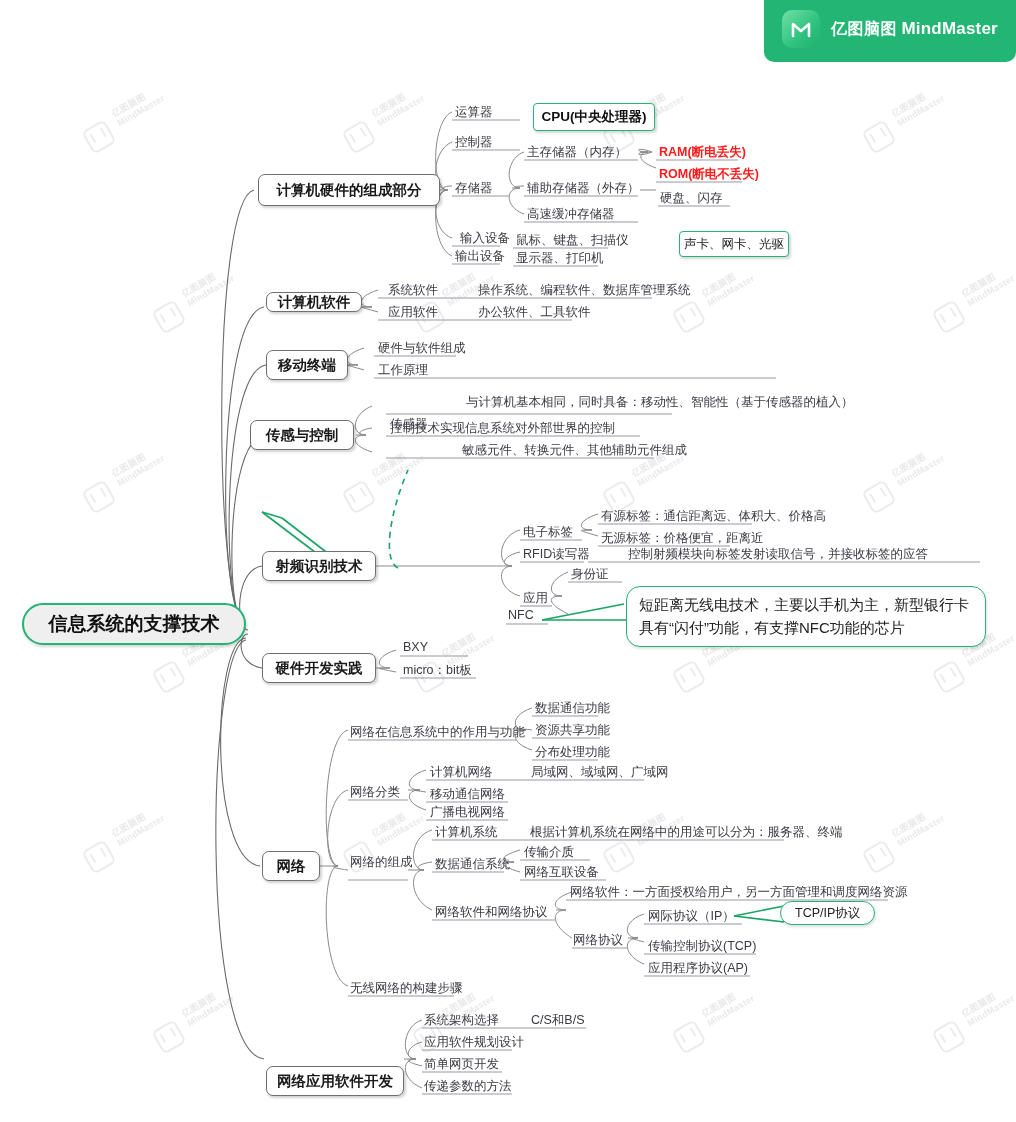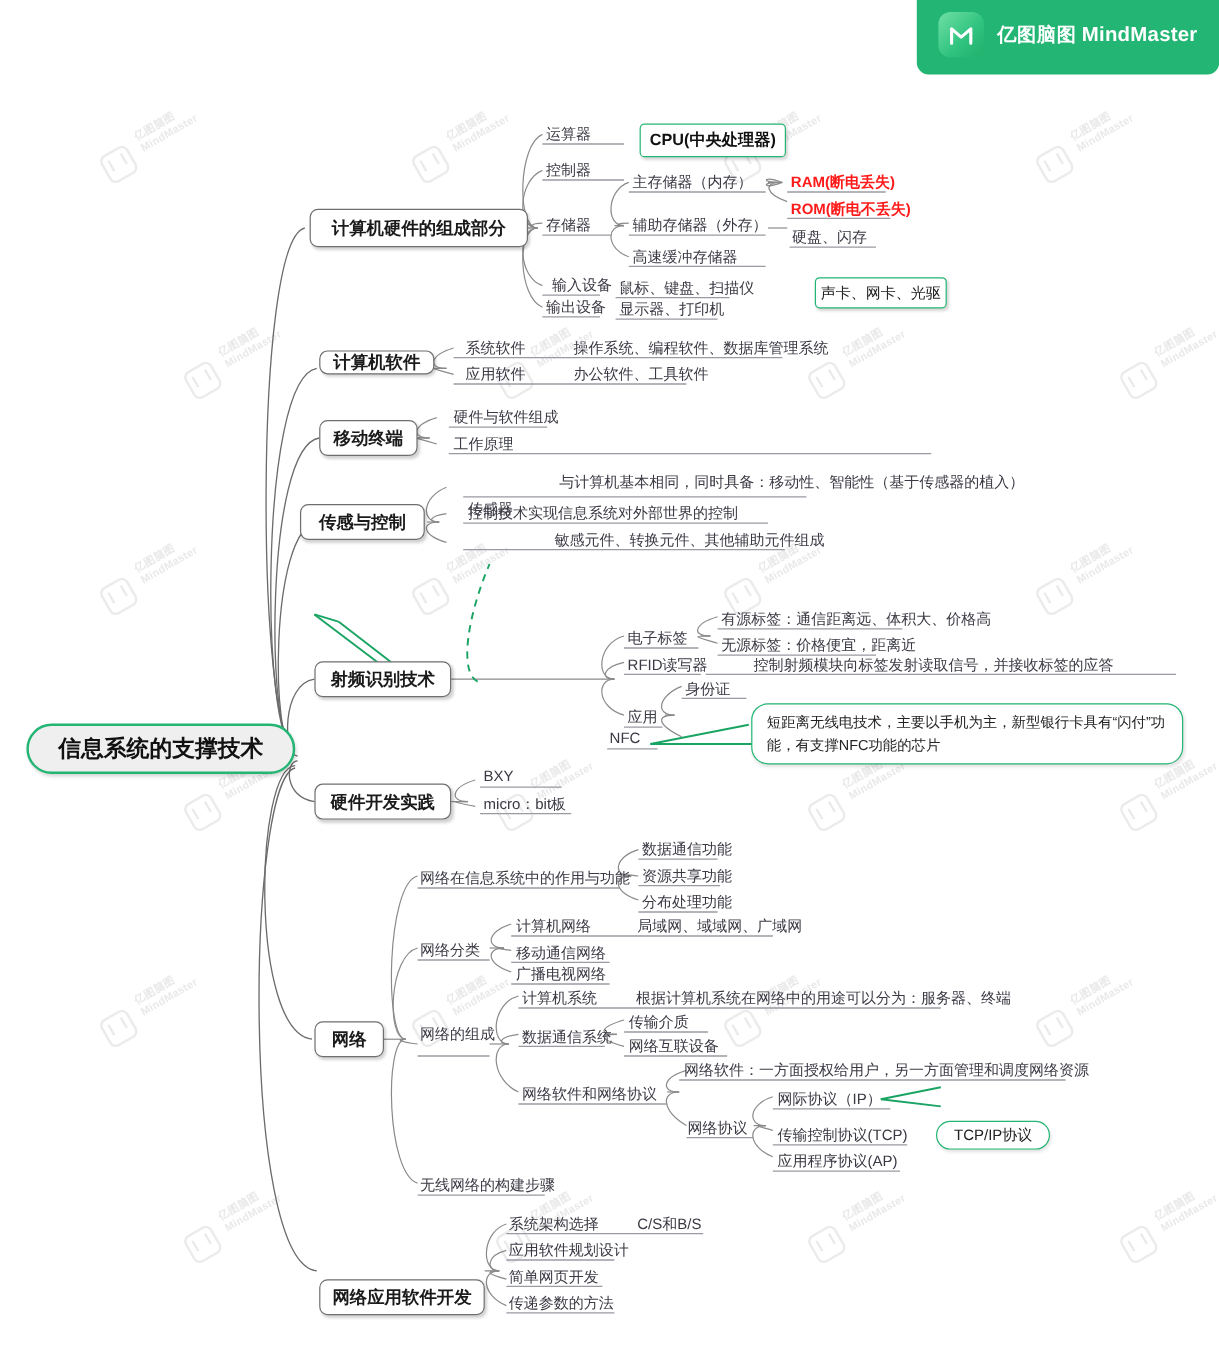--- a/index.html
+++ b/index.html
@@ -62,21 +62,21 @@
         color:#111;font-weight:bold;font-size:13.5px;
         display:flex;align-items:center;justify-content:center;
         box-shadow:1.5px 2px 2.5px rgba(0,0,0,.16);}
   .gbox.thin{font-weight:normal;color:#222;font-size:12.5px;}
 
   .pill{background:#ffffff;border:1.5px solid #22b573;border-radius:18px;
         color:#222;font-size:12.5px;
         display:flex;align-items:center;justify-content:center;padding:0 14px;
         box-shadow:1px 2px 3px rgba(0,0,0,.12);}
   .cloud{background:#ffffff;border:1.5px solid #22b573;border-radius:14px;
-        color:#222;font-size:12px;line-height:1.55;
+        color:#222;font-size:15px;line-height:1.55;
         display:flex;align-items:center;padding:6px 12px;white-space:normal;
         box-shadow:1px 2px 3px rgba(0,0,0,.12);}
 </style>
 </head>
 <body>
 
 <div id="stage">
 
   <div id="wm-layer">
       <div class="wm-mark" style="left: 86px; top: 124px;"></div>
@@ -502,21 +502,21 @@
   <div class="node leaf" style="left:435px;top:856px;">数据通信系统</div>
   <div class="node leaf" style="left:524px;top:844px;">传输介质</div>
   <div class="node leaf" style="left:524px;top:864px;">网络互联设备</div>
 
   <div class="node leaf" style="left:435px;top:904px;">网络软件和网络协议</div>
   <div class="node leaf" style="left:570px;top:884px;">网络软件：一方面授权给用户，另一方面管理和调度网络资源</div>
   <div class="node leaf" style="left:573px;top:932px;">网络协议</div>
   <div class="node leaf" style="left:648px;top:908px;">网际协议（IP）</div>
   <div class="node leaf" style="left:648px;top:938px;">传输控制协议(TCP)</div>
   <div class="node leaf" style="left:648px;top:960px;">应用程序协议(AP)</div>
-  <div class="node pill" style="left:780px;top:934px;height:24px;">TCP/IP协议</div>
+  <div class="node pill" style="left:780px;top:901px;height:24px;">TCP/IP协议</div>
 
   <div class="node leaf" style="left:350px;top:980px;">无线网络的构建步骤</div>
 
   <div class="node main" style="left:266px;top:1044px;width:138px;height:30px;margin-top:22px;">网络应用软件开发</div>
   <div class="node leaf" style="left:424px;top:1012px;">系统架构选择</div>
   <div class="node leaf" style="left:424px;top:1034px;">应用软件规划设计</div>
   <div class="node leaf" style="left:424px;top:1056px;">简单网页开发</div>
   <div class="node leaf" style="left:424px;top:1078px;">传递参数的方法</div>
   <div class="node leaf" style="left:531px;top:1012px;">C/S和B/S</div>
 

